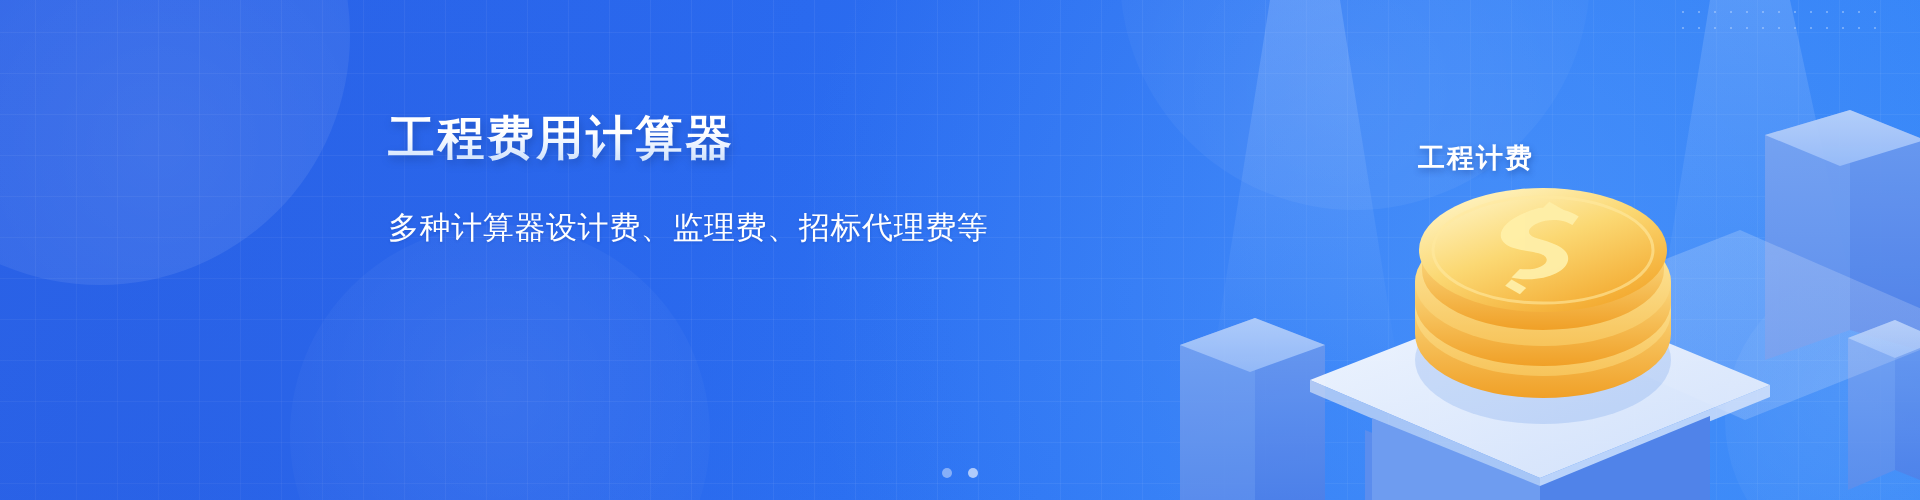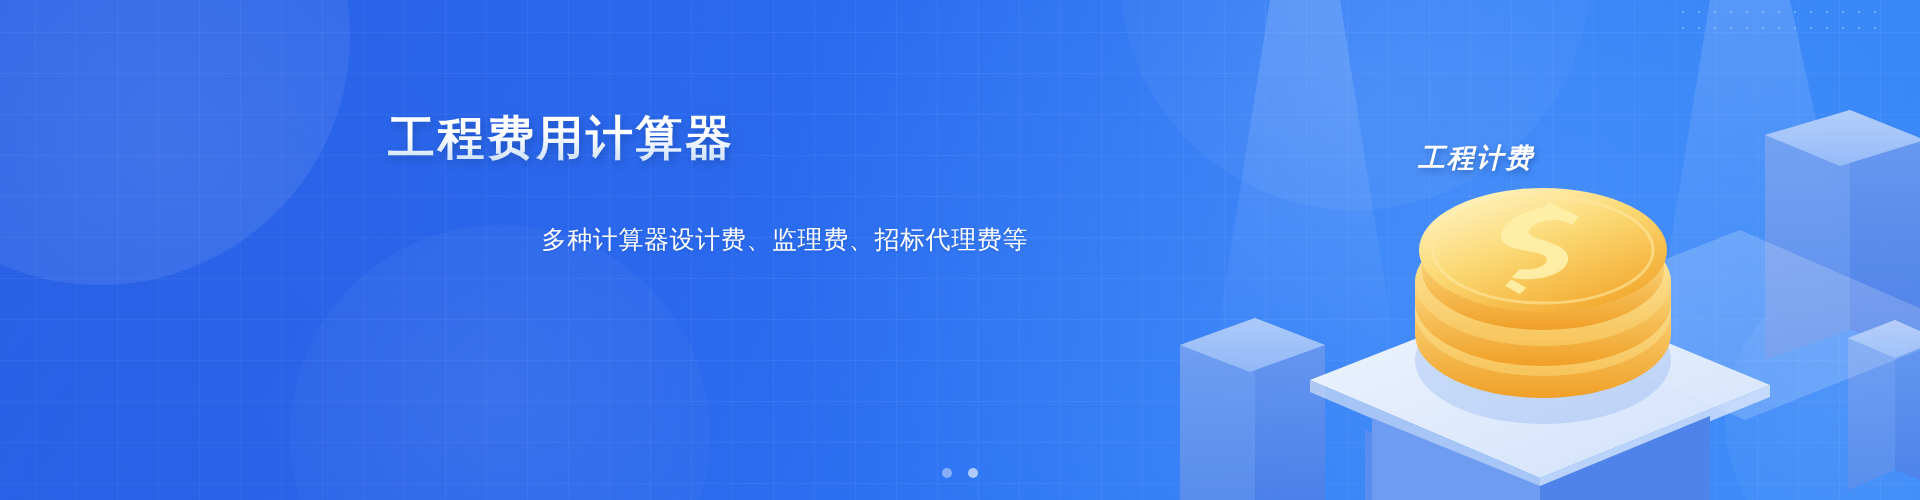--- a/index.html
+++ b/index.html
@@ -72,40 +72,39 @@
     letter-spacing:2.5px;
     color:#ffffff;
     background:linear-gradient(180deg,#ffffff 40%,#E3EEFF 72%,#C8DCFA 100%);
     -webkit-background-clip:text;
     background-clip:text;
     -webkit-text-fill-color:transparent;
     filter:drop-shadow(2px 4px 4px rgba(18,52,130,.38));
     white-space:nowrap;
   }
   .subtitle {
-    margin-top:54px;
-    font-size:25px;
+    margin-top:38px;
+    font-size:31px;
     line-height:1.62;
     letter-spacing:.6px;
     color:#ffffff;
     text-shadow:0 1px 3px rgba(18,52,130,.22);
     white-space:nowrap;
-    text-align:right;
   }
 
   
   .art {
     position:absolute; left:1150px; top:0;
     width:770px; height:500px;
   }
   .art svg { display:block; width:770px; height:500px; }
 
   .art-label {
     position:absolute; left:268px; top:140px;
-    font-size:27px; font-weight:bold; font-style:italic;
+    font-size:27px; font-weight:bold; 
     letter-spacing:2px;
     color:#ffffff;
     text-shadow:1px 3px 6px rgba(20,55,135,.45);
     white-space:nowrap;
   }
 
   
   .dots {
     position:absolute; left:0; right:0; bottom:22px;
     display:flex; justify-content:center; gap:16px;

